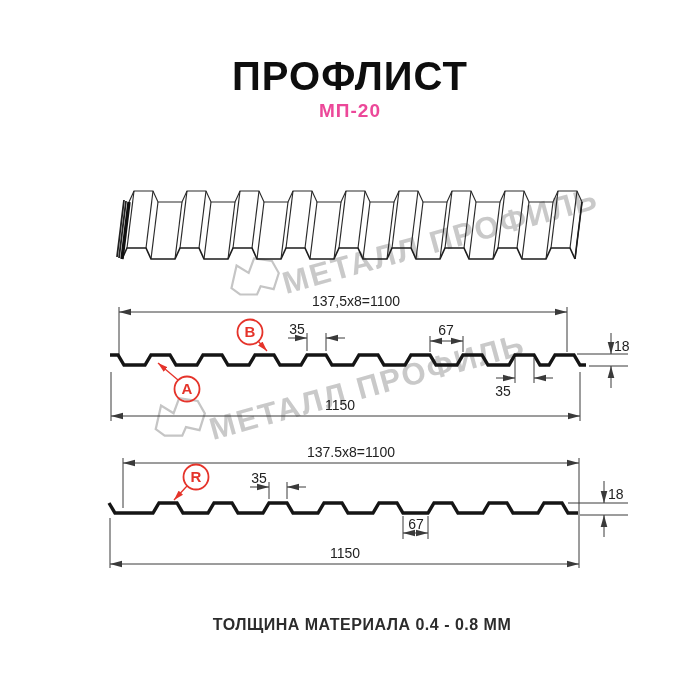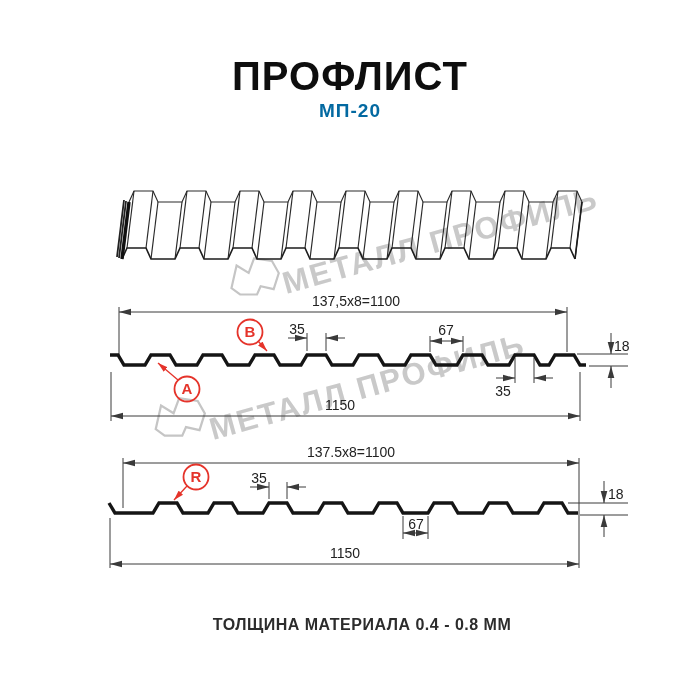--- a/index.html
+++ b/index.html
@@ -1,21 +1,21 @@
 <!DOCTYPE html>
 <html><head>
 <meta charset="utf-8">
 <style>
   html,body{margin:0;padding:0;}
   .page{position:relative;width:700px;height:644px;background:#ffffff;overflow:hidden;
         font-family:"Liberation Sans","DejaVu Sans",sans-serif;}
   .title{position:absolute;top:54px;left:0;width:700px;text-align:center;
          font-size:40px;font-weight:800;letter-spacing:1px;color:#0e0e0e;margin:0;}
   .subtitle{position:absolute;top:100px;left:0;width:700px;text-align:center;
-            font-size:19px;font-weight:600;letter-spacing:1px;color:#0369a1;}
+            font-size:19px;font-weight:600;letter-spacing:1px;color:#ec4899;}
   .footer{position:absolute;top:616px;left:0;width:700px;text-align:center;
           font-size:16px;font-weight:600;letter-spacing:.5px;color:#2c2c2c;padding-left:12px;}
   svg{position:absolute;top:0;left:0;}
   .prof{stroke:#151515;stroke-width:3.4;fill:none;stroke-linejoin:miter;}
   .dim{stroke:#3a3a3a;stroke-width:1;fill:none;}
   .dimtxt{font-size:14px;fill:#222;}
   .wm-text{font-size:31px;font-weight:bold;letter-spacing:2px;fill:#c9c9c9;}
   .wm-logo{stroke:#c5c5c5;stroke-width:4;fill:none;stroke-linejoin:miter;}
   .red{stroke:#e5332a;fill:none;stroke-width:1.8;}
   .redln{stroke:#e5332a;stroke-width:1.3;fill:none;}

